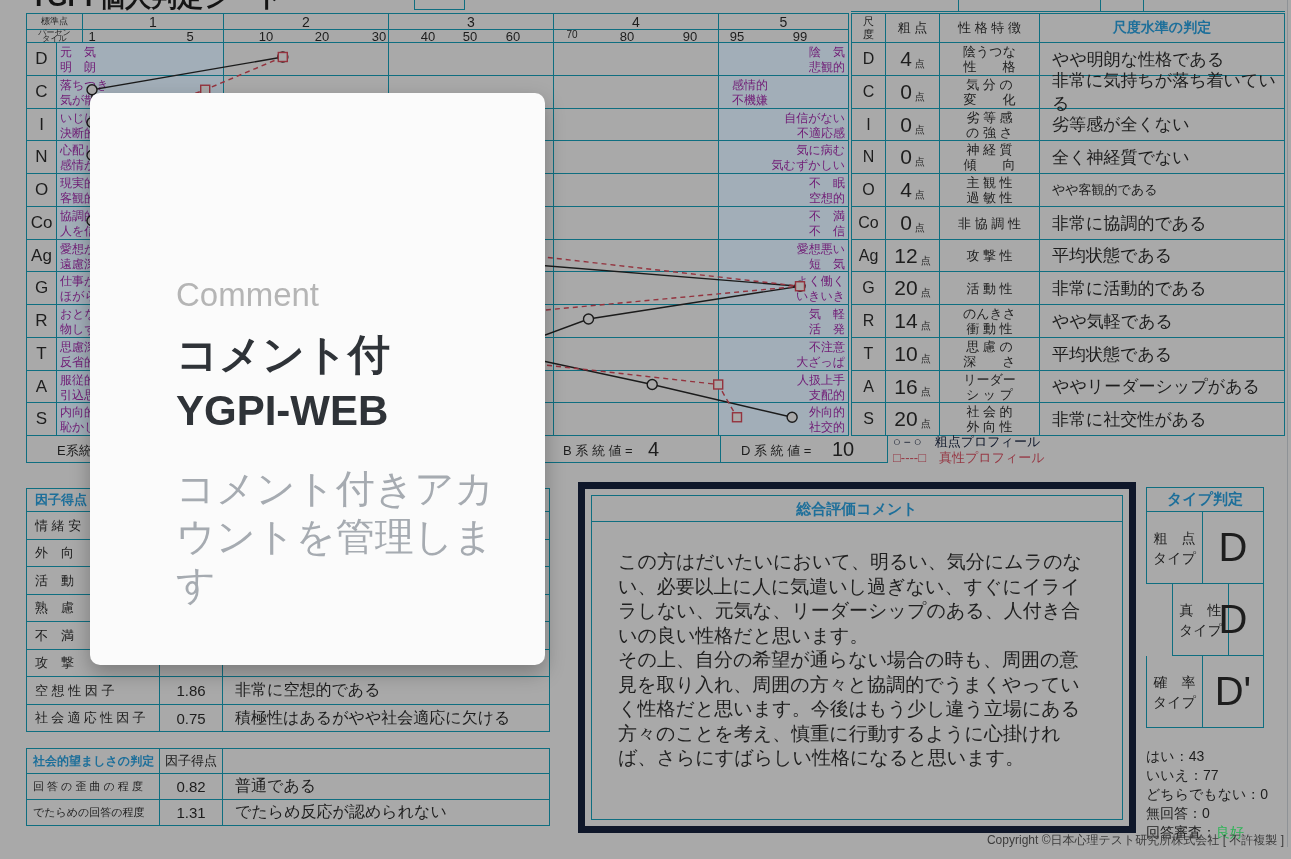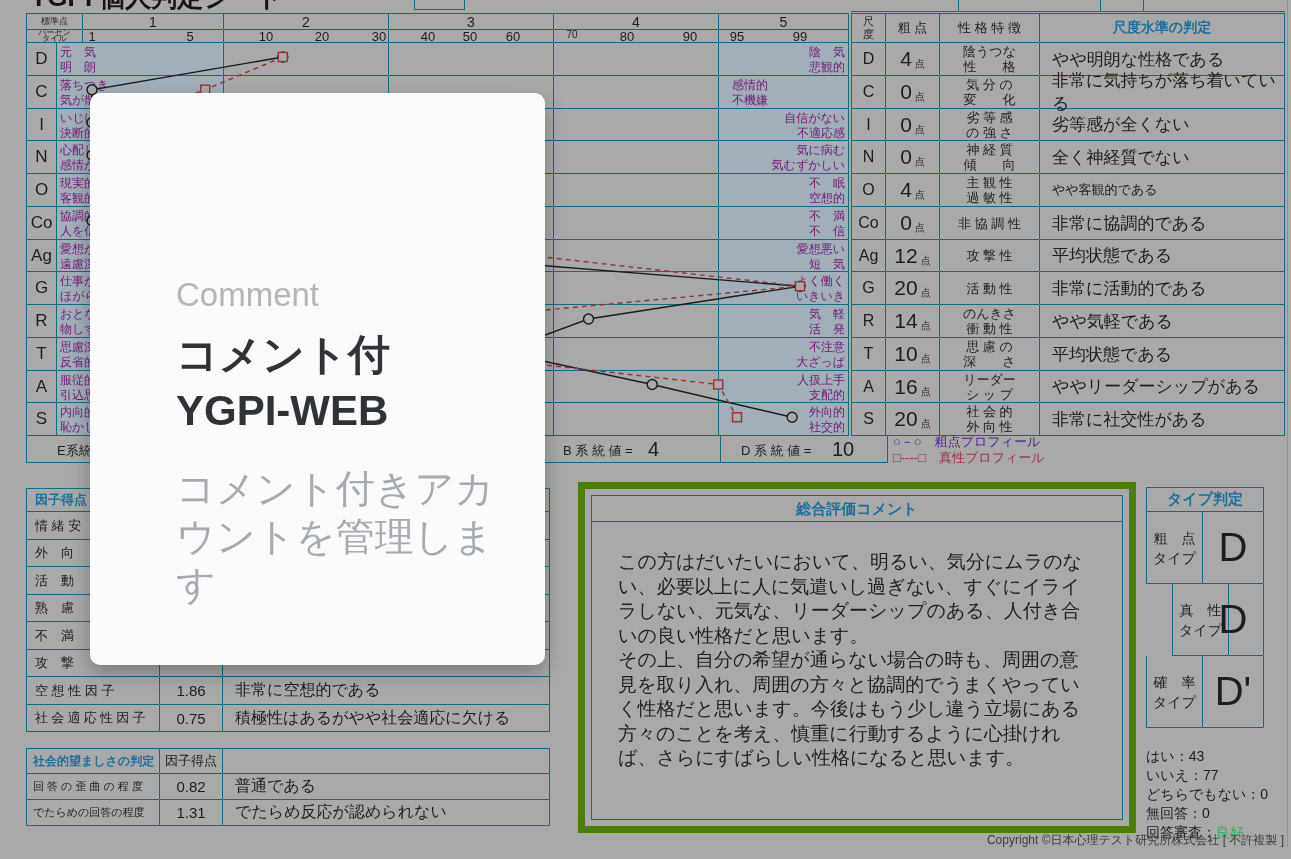--- a/index.html
+++ b/index.html
@@ -21,28 +21,28 @@
   #profile-svg{position:absolute;left:0;top:0;z-index:5;pointer-events:none;}
   #popup{
     position:absolute; left:90px; top:93px; width:455px; height:572px; z-index:50;
     background:#fbfbfb; border-radius:10px;
     box-shadow:0 8px 20px rgba(0,0,0,0.28);
   }
   #popup .eyebrow{position:absolute;left:86px;top:183px;font-size:33px;color:#b5b5b5;}
   #popup .ptitle{position:absolute;left:86px;top:234px;font-size:42px;line-height:56px;font-weight:bold;color:#2f3338;white-space:pre-line;}
   #popup .pdesc{position:absolute;left:86px;top:372px;width:350px;font-size:39px;line-height:48px;color:#a6abb1;overflow-wrap:anywhere;line-break:anywhere;}
   #page-title{position:absolute;left:30px;top:-20px;font-size:26px;font-weight:bold;color:#141414;z-index:1;}
-  #comment-outer{position:absolute;left:578px;top:482px;width:558px;height:351px;border:7px solid #4d7c0f;box-sizing:border-box;}
+  #comment-outer{position:absolute;left:578px;top:482px;width:558px;height:351px;border:7px solid #0f172a;box-sizing:border-box;}
   #comment-inner{position:absolute;left:6px;top:6px;right:6px;bottom:6px;border:1px solid #0f6e80;}
   #comment-title{height:25px;line-height:25px;text-align:center;font-size:15px;border-bottom:1px solid #0f6e80;}
   #comment-text{padding:28px 26px 0 26px;font-size:19px;line-height:24.5px;color:#1f1f1f;white-space:pre-line;}
   #copyright{position:absolute;right:7px;top:832px;font-size:12px;color:#3c3c3c;}
   .stat-line{position:absolute;left:1146px;font-size:14px;color:#1d1d1d;}
   .green{color:#2fb457;}
-  .legend1{position:absolute;left:893px;top:433px;font-size:13px;color:#4c1d95;}
+  .legend1{position:absolute;left:893px;top:433px;font-size:13px;color:#0f172a;}
   .legend2{position:absolute;left:893px;top:449px;font-size:13px;color:#963743;}
   .edge-line{position:absolute;background:#8e9296;}
   .teal-line{position:absolute;background:#0f6e80;}
 </style>
 </head>
 <body>
 
 <div id="app">
 
   <div id="page-title">YGPI 個人判定シート</div>

